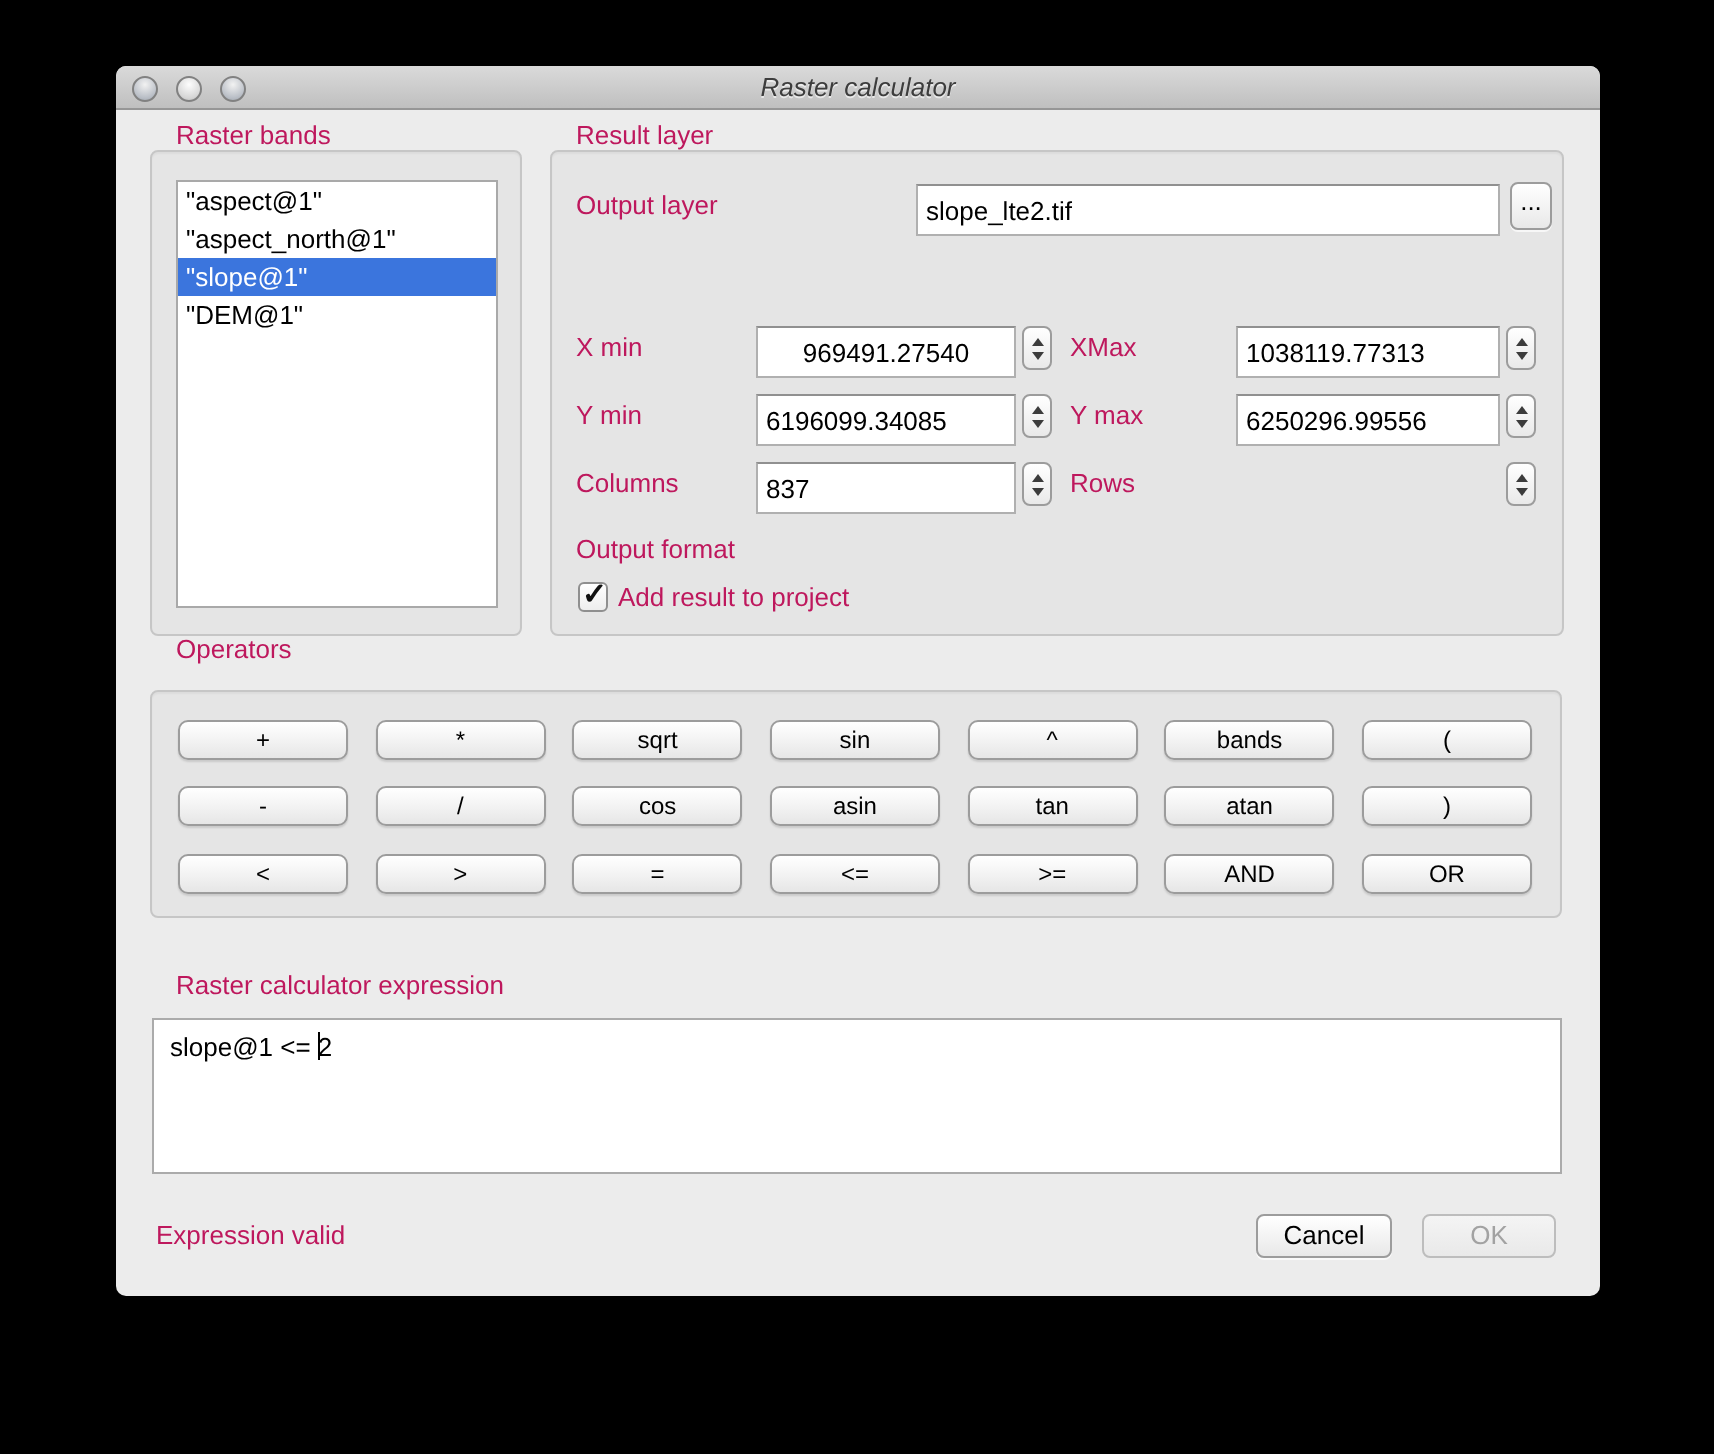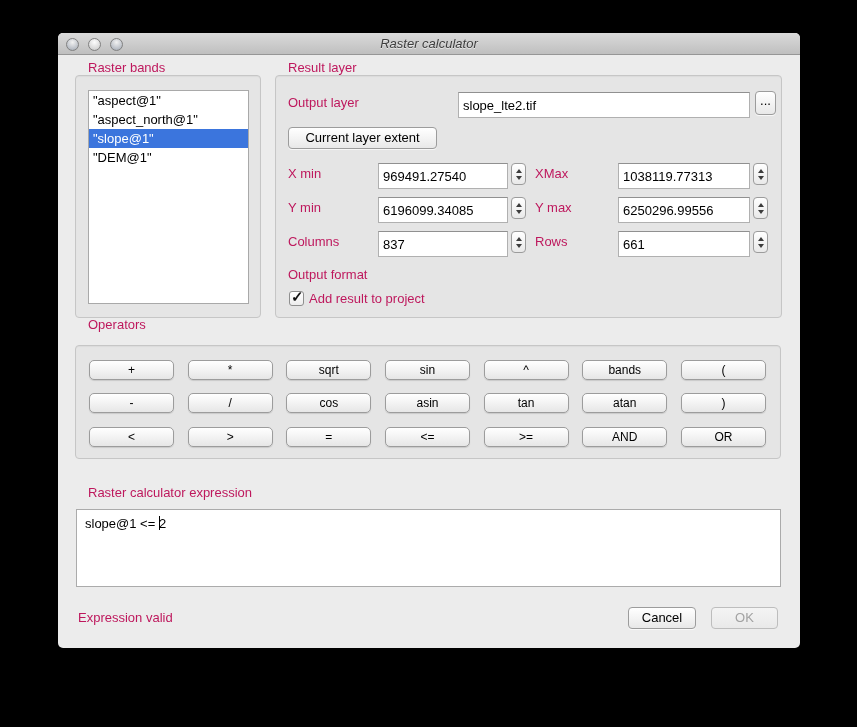--- a/index.html
+++ b/index.html
@@ -151,24 +151,23 @@
     <div class="list-item">"DEM@1"</div>
   </div>
 
   <div class="lbl" style="left:230px; top:27px">Result layer</div>
   <div class="groupbox" id="group-result-layer"></div>
 
   <div class="lbl vmid" style="left:230px; top:59px">Output layer</div>
   <input class="field" style="left: 400px; top: 59px; width: 292px;" value="slope_lte2.tif">
   <div class="btn" style="left:697px; top:58px; width:21px; height:24px; line-height:18px">...</div>
 
-  <div class="btn" style="left:230px; top:94px; width:149px; line-height:20px">Current layer extent</div>
 
   <div class="lbl vmid" style="left:230px; top:130px">X min</div>
-  <input class="field" style="left: 320px; top: 130px; width: 130px;" value="969491.27540">
+  <input class="field" style="left: 320px; top: 130px; width: 130px; text-align: center;" value="969491.27540">
   <div class="spinner" style="left:453px; top:130px">
     <div class="tri-up"></div>
     <div class="tri-down"></div>
   </div>
   <div class="lbl vmid" style="left:477px; top:130px">XMax</div>
   <input class="field" style="left: 560px; top: 130px; width: 132px;" value="1038119.77313">
   <div class="spinner" style="left:695px; top:130px">
     <div class="tri-up"></div>
     <div class="tri-down"></div>
   </div>
@@ -186,21 +185,20 @@
     <div class="tri-down"></div>
   </div>
 
   <div class="lbl vmid" style="left:230px; top:198px">Columns</div>
   <input class="field" style="left: 320px; top: 198px; width: 130px;" value="837">
   <div class="spinner" style="left:453px; top:198px">
     <div class="tri-up"></div>
     <div class="tri-down"></div>
   </div>
   <div class="lbl vmid" style="left:477px; top:198px">Rows</div>
-  <input class="field" style="left: 560px; top: 198px; width: 132px;" value="661">
   <div class="spinner" style="left:695px; top:198px">
     <div class="tri-up"></div>
     <div class="tri-down"></div>
   </div>
 
   <div class="lbl vmid" style="left:230px; top:231px">Output format</div>
 
   <div class="checkbox" style="left:231px; top:258px">
     <span class="mark">✓</span>
   </div>

